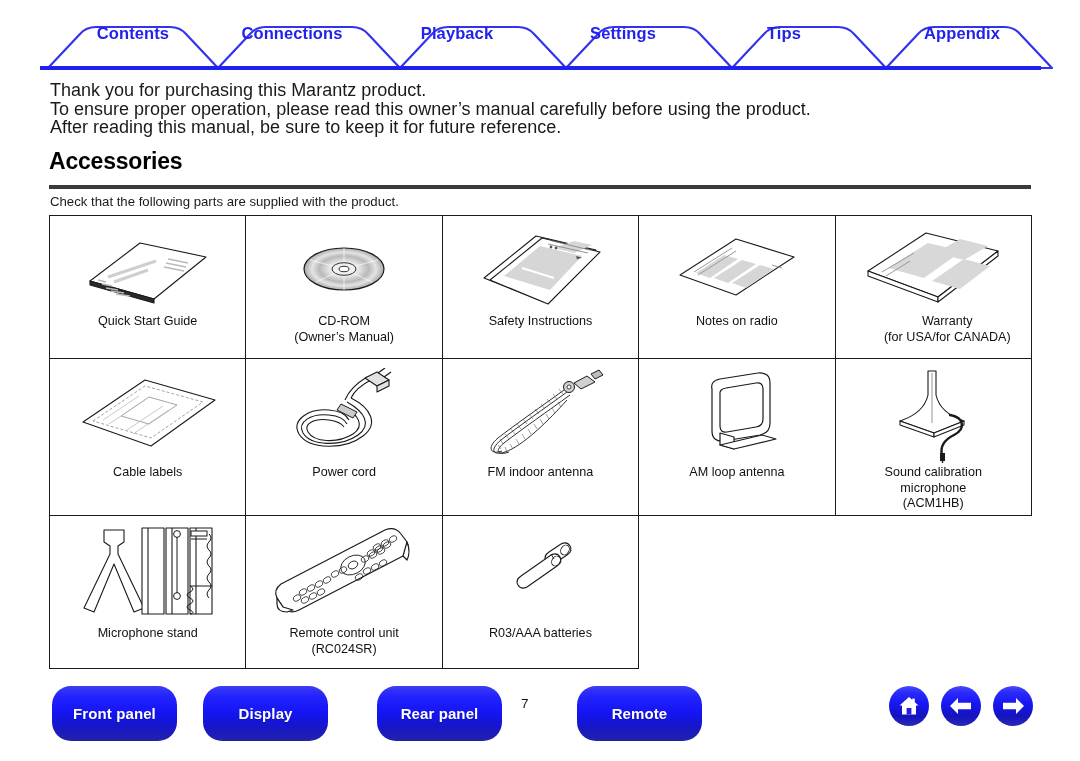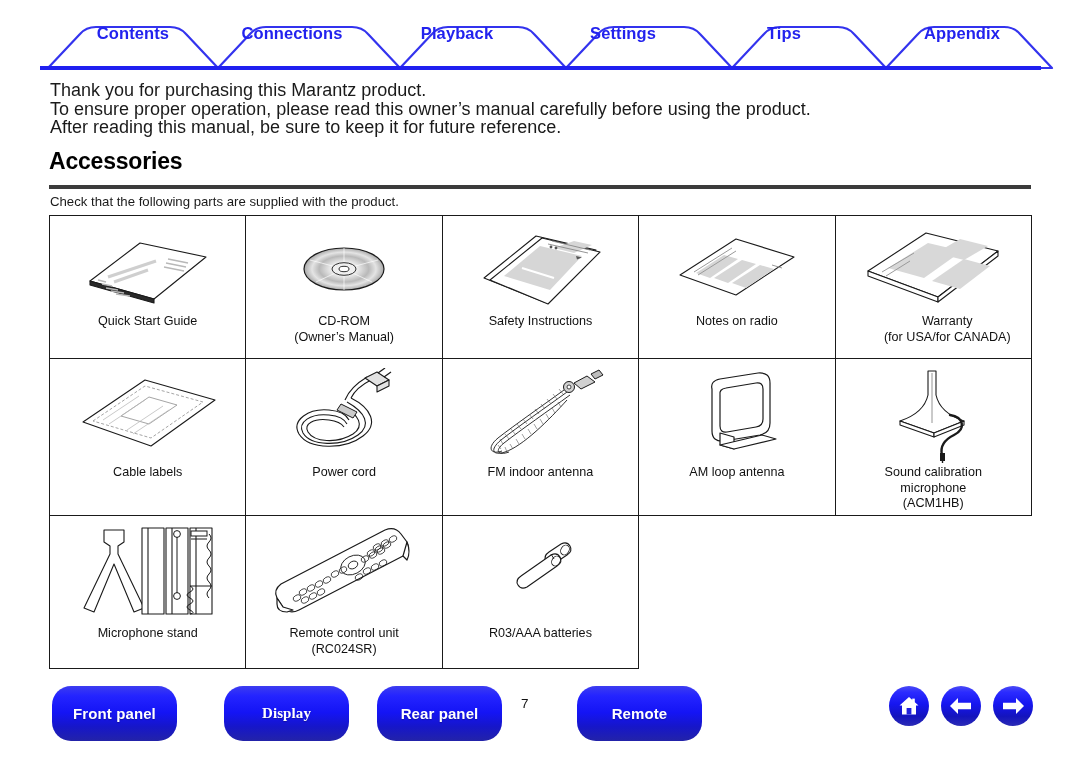--- a/index.html
+++ b/index.html
@@ -593,21 +593,21 @@
     </td>
 
     <td class="empty"></td>
     <td class="empty"></td>
   </tr>
 </tbody>
   </table>
 
 <div class="footer">
   <div class="pill" style="left:52px;  width:125px;">Front panel</div>
-  <div class="pill" style="left:224px; width:125px;font-family:Liberation Serif, serif;">Display</div>
+  <div class="pill" style="left:203px; width:125px;">Display</div>
   <div class="pill" style="left:377px; width:125px;">Rear panel</div>
   <div class="page-num" style="left:521px;">7</div>
   <div class="pill" style="left:577px; width:125px;">Remote</div>
 
   <div class="circ" style="left:889px;">
     <svg width="24" height="24" viewBox="0 0 24 24">
       <path d="M12 3 L2.5 11.5 L5 11.5 L5 20.5 L19 20.5 L19 11.5 L21.5 11.5 Z" fill="#ffffff"></path>
       <rect x="15.2" y="4.6" width="2.6" height="4" fill="#ffffff"></rect>
       <rect x="9.6" y="14" width="4.8" height="6.5" fill="#2020dd"></rect>
     </svg>

